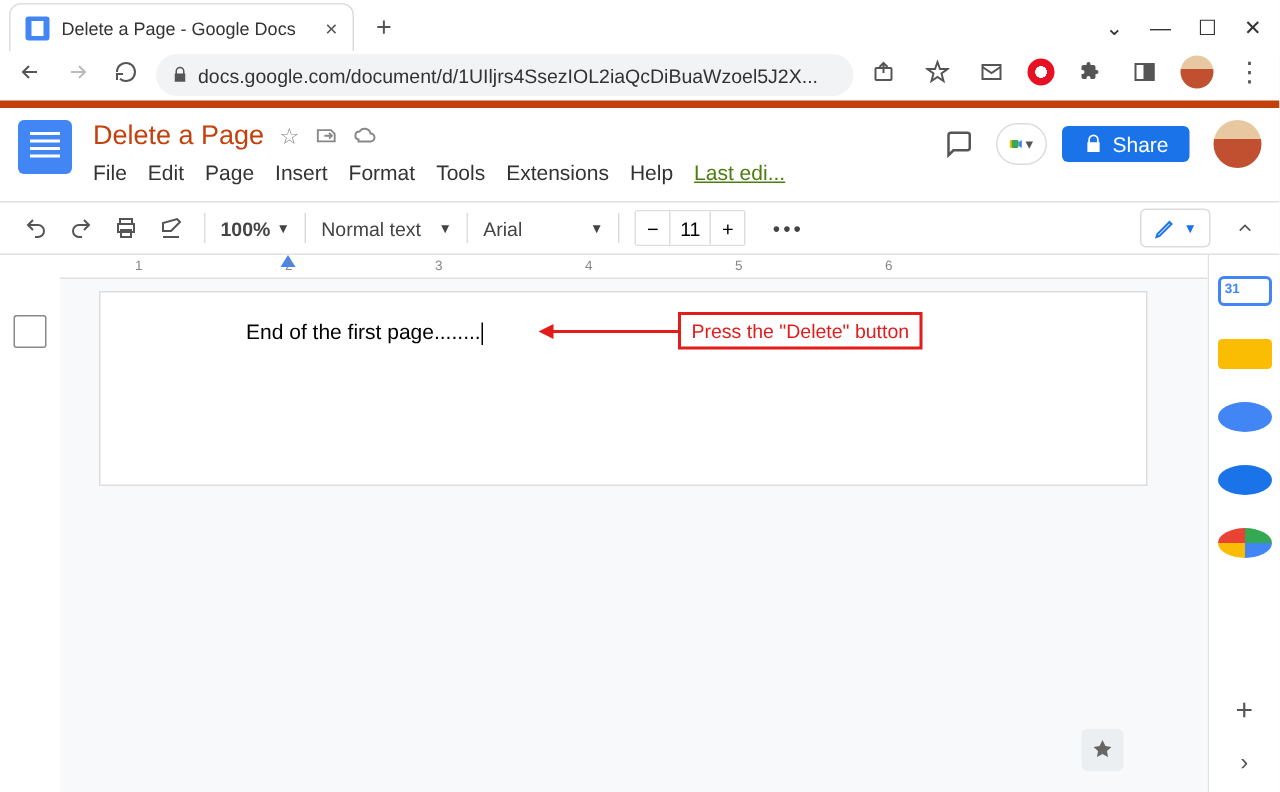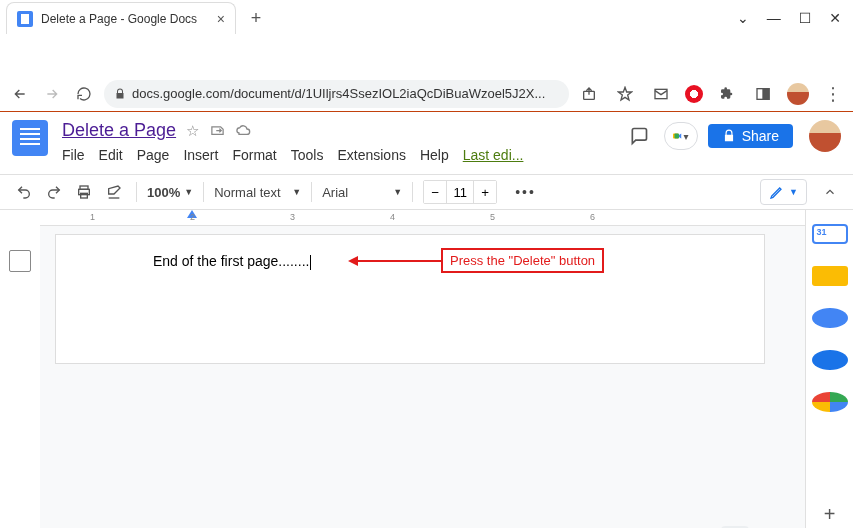--- a/index.html
+++ b/index.html
@@ -6,32 +6,32 @@
 body { width:853px; height:528px; overflow:hidden; background:#fff; position:relative; }
 .titlebar { display:flex; align-items:center; height:36px; background:#fff; }
 .tab { display:flex; align-items:center; height:32px; background:#fff; border-top-left-radius:8px; border-top-right-radius:8px; margin-left:6px; padding:0 10px; gap:8px; border:1px solid #ddd; border-bottom:none; width:230px; }
 .favicon { width:16px; height:16px; background:#4285f4; border-radius:2px; display:flex; align-items:center; justify-content:center; }
 .favicon::before{content:"";width:8px;height:10px;background:#fff;}
 .tab-title { font-size:12px; color:#333; flex:1; white-space:nowrap; overflow:hidden; text-overflow:ellipsis; }
 .tab-close { font-size:14px; color:#555; cursor:pointer; }
 .newtab { width:28px; height:28px; display:flex; align-items:center; justify-content:center; font-size:18px; color:#555; margin-left:6px; cursor:pointer; }
 .win-controls { margin-left:auto; display:flex; gap:18px; padding-right:12px; color:#333; }
 .win-controls span{font-size:14px;cursor:pointer;}
-.addrbar { display:flex; align-items:center; height:36px; padding:0 8px; gap:8px; border-bottom:1px solid #c2410c;margin-top:40px; }
+.addrbar { display:flex; align-items:flex-start; height:36px; padding:0 8px; gap:8px; border-bottom:5px solid #c2410c; }
 .nav-icon { width:24px; height:24px; display:flex; align-items:center; justify-content:center; color:#555; cursor:pointer; }
 .url-box { flex:1; display:flex; align-items:center; height:28px; background:#f1f3f4; border-radius:14px; padding:0 10px; gap:6px; font-size:13px; color:#333; }
 .tool-icons { display:flex; gap:12px; align-items:center; }
 .round-icon { width:18px; height:18px; border-radius:50%; }
 .avatar { width:22px; height:22px; border-radius:50%; background:linear-gradient(#e8c8a0 40%, #c05030 40%); }
 .header { display:flex; align-items:flex-start; padding:8px 12px; height:62px; }
 .docs-logo { width:36px; height:36px; background:#4285f4; border-radius:4px; margin-right:14px; position:relative; }
 .docs-logo::before{content:"";position:absolute;left:8px;top:8px;width:20px;height:2px;background:#fff;box-shadow:0 5px 0 #fff,0 10px 0 #fff,0 15px 0 #fff;}
 .title-area{display:flex;flex-direction:column;gap:2px;}
 .doc-title-row{display:flex;align-items:center;gap:10px;}
-.doc-title{font-size:18px;color:#4c1d95;text-decoration:underline;}
+.doc-title{font-size:18px;color:#c2410c;}
 .title-icon{color:#888;font-size:15px;cursor:pointer;}
 .menus{display:flex;gap:14px;font-size:14px;color:#333;margin-top:4px;}
 .menus span{cursor:pointer;}
 .lastedit{color:#4d7c0f;text-decoration:underline;cursor:pointer;}
 .header-right{margin-left:auto;display:flex;align-items:center;gap:10px;}
 .hicon{width:30px;height:30px;display:flex;align-items:center;justify-content:center;color:#555;cursor:pointer;border-radius:4px;}
 .meet{width:34px;height:28px;border:1px solid #dadce0;border-radius:20px;display:flex;align-items:center;justify-content:center;padding:0 8px;}
 .share-btn{background:#1a73e8;color:#fff;padding:4px 14px;border-radius:4px;font-size:14px;display:flex;align-items:center;gap:6px;cursor:pointer;}
 .avatar-lg{width:32px;height:32px;border-radius:50%;background:linear-gradient(#e8c8a0 40%, #c05030 40%);margin-left:6px;}
 .toolbar{display:flex;align-items:center;height:36px;padding:0 12px;gap:6px;border-top:1px solid #e0e0e0;border-bottom:1px solid #e0e0e0;font-size:13px;color:#444;}
@@ -43,21 +43,21 @@
 .fontsize button{width:22px;height:22px;border:none;background:#fff;cursor:pointer;}
 .fontsize input{width:28px;height:22px;border:none;border-left:1px solid #ddd;border-right:1px solid #ddd;text-align:center;font-size:13px;}
 .editmode{margin-left:auto;display:flex;align-items:center;gap:4px;padding:4px 8px;border:1px solid #dadce0;border-radius:4px;cursor:pointer;color:#1a73e8;}
 .canvas-area{display:flex;height:calc(528px - 36px - 36px - 62px - 36px);}
 .leftrail{width:40px;display:flex;flex-direction:column;align-items:center;padding-top:40px;}
 .leftrail-icon{width:22px;height:22px;border:1.5px solid #888;border-radius:2px;cursor:pointer;}
 .doc-scroll{flex:1;background:#f8f9fa;position:relative;overflow:hidden;}
 .ruler{height:16px;background:#fff;position:relative;border-bottom:1px solid #e0e0e0;font-size:9px;color:#888;}
 .ruler-mark{position:absolute;top:2px;}
 .indent-marker{position:absolute;top:0;left:147px;width:0;height:0;border-left:5px solid transparent;border-right:5px solid transparent;border-bottom:8px solid #4285f4;}
-.page{background:#fff;margin:8px 40px 10px 15px;border:1px solid #ddd;position:relative;}
+.page{background:#fff;margin:8px 40px 10px 26px;border:1px solid #ddd;position:relative;}
 .page1{height:130px;}
 .page2{height:130px;}
 .doc-text{position:absolute;left:97px;top:18px;font-size:14px;font-family:Arial;}
 .cursor{display:inline-block;width:1px;height:15px;background:#000;vertical-align:middle;margin-left:1px;}
 .annot{position:absolute;border:2px solid #e21b1b;font-size:13px;color:#e21b1b;padding:3px 7px;background:transparent;}
 .arrow{position:absolute;height:2px;background:#e21b1b;}
 .arrow::before{content:"";position:absolute;left:-8px;top:-4px;border-right:10px solid #e21b1b;border-top:5px solid transparent;border-bottom:5px solid transparent;}
 .rightrail{width:48px;background:#fff;border-left:1px solid #e0e0e0;display:flex;flex-direction:column;align-items:center;gap:22px;padding-top:14px;}
 .ricon{width:36px;height:20px;border-radius:4px;cursor:pointer;}
 .bottom-tools{position:absolute;right:56px;bottom:14px;display:flex;gap:10px;}

